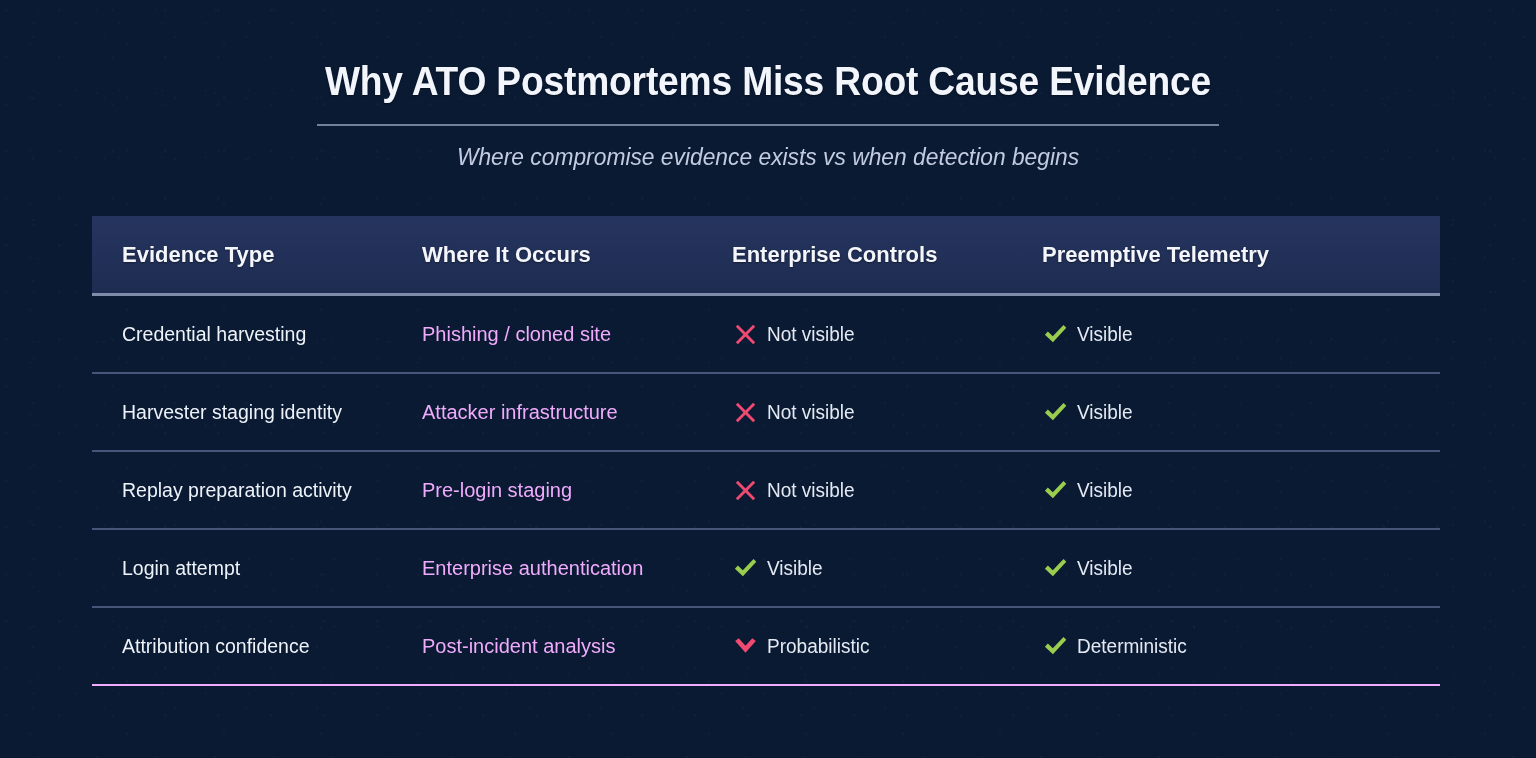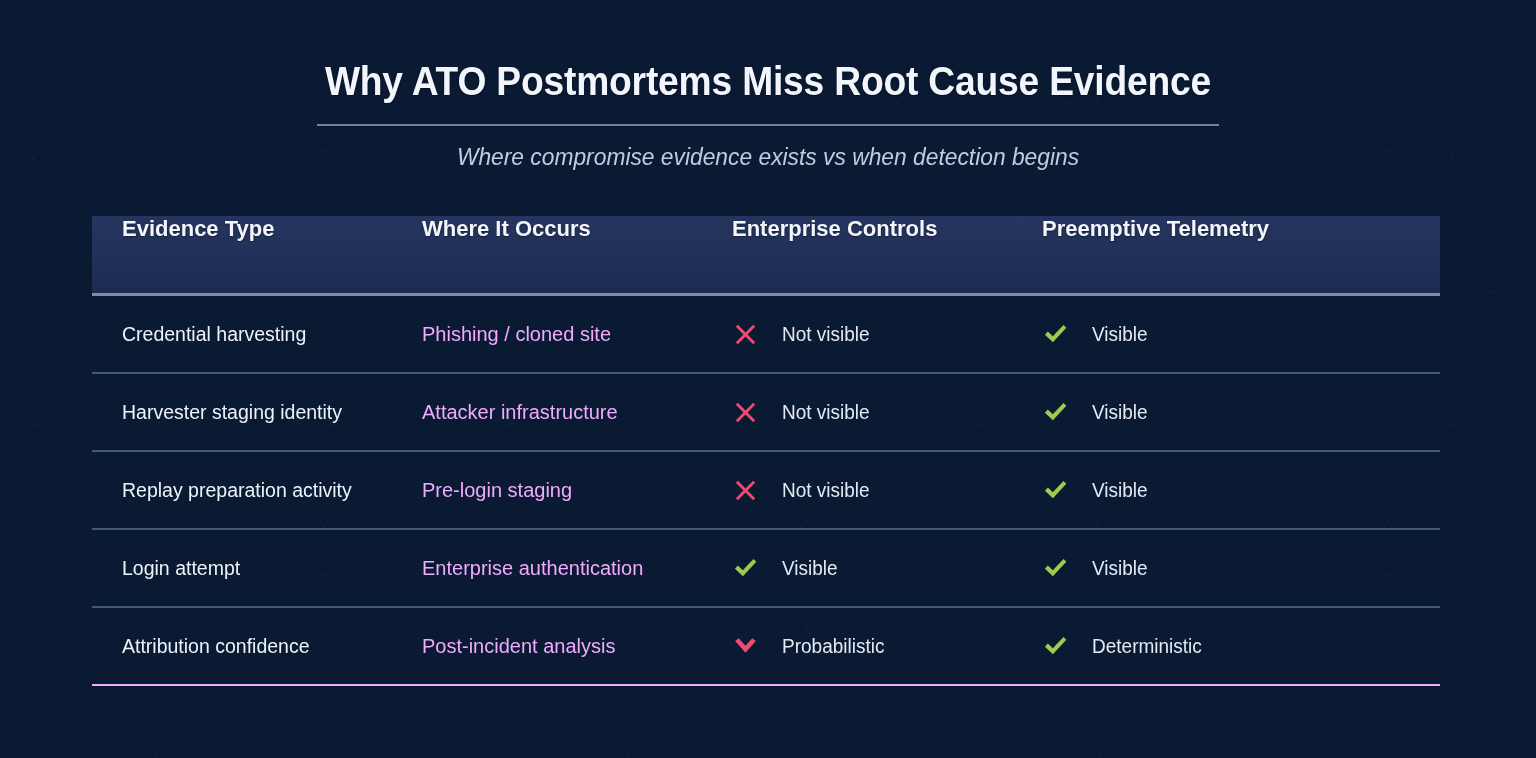--- a/index.html
+++ b/index.html
@@ -89,20 +89,21 @@
     height: 78px;
     border-bottom: 2px solid #46557a;
     box-sizing: border-box;
     display: flex;
     align-items: center;
   }
   .row.last { border-bottom: 2px solid #f0abfc; }
   .thead .inner {
     height: 100%;
     display: flex;
+    align-items: center;
   }
   .c1 { width: 330px; padding-left: 30px; box-sizing: border-box; }
   .c2 { width: 310px; box-sizing: border-box; }
   .c3 { width: 310px; box-sizing: border-box; }
   .c4 { width: 398px; box-sizing: border-box; }
 
   .th {
     font-family: "Liberation Sans", sans-serif;
     font-weight: bold;
     font-size: 22px;
@@ -126,21 +127,21 @@
     font-weight: normal;
     font-size: 20px;
     color: #f0abfc;
     transform: scaleX(.95);
     transform-origin: left center;
     white-space: nowrap;
   }
   .status {
     display: flex;
     align-items: center;
-    gap: 23px;
+    gap: 8px;
     white-space: nowrap;
   }
   .status-label {
     font-family: "Liberation Sans", sans-serif;
     font-size: 20px;
     color: #e4e9f3;
     transform: scaleX(.95);
     transform-origin: left center;
   }
   .icon {

